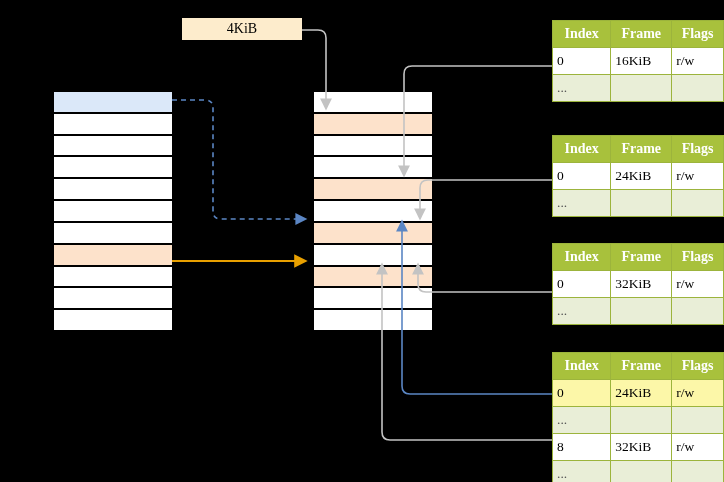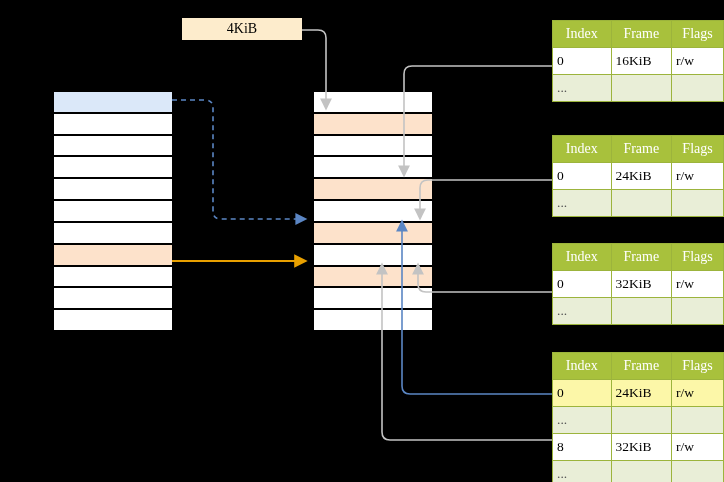--- a/index.html
+++ b/index.html
@@ -16,21 +16,21 @@
   .sizebox{position:absolute;background:#fdeccc;color:#000;
            display:flex;align-items:center;justify-content:center;
            font-size:14px;line-height:1;}
 
   
   .ptable{position:absolute;border-collapse:collapse;
           font-size:13.5px;color:#000;table-layout:fixed;}
   .ptable td,.ptable th{border:1px solid #9cb43c;padding:1px 4px;
           height:24px;vertical-align:middle;text-align:left;
           overflow:hidden;white-space:nowrap;}
-  .ptable th{background:#a8c13c;color:#ffffff;font-weight:normal;
+  .ptable th{background:#a8c13c;color:#ffffff;font-weight:bold;
           font-size:14px;text-align:center;}
   .ptable td{background:#ffffff;}
   .ptable tr.ell td{background:#e9eed7;color:#555;}
   .ptable td.hl{background:#fcf7a8;}
   .c-index{width:58px;}
   .c-frame{width:59px;}
   .c-flags{width:49px;}
 
   svg.links{position:absolute;left:0;top:0;width:724px;height:482px;
             pointer-events:none;}

